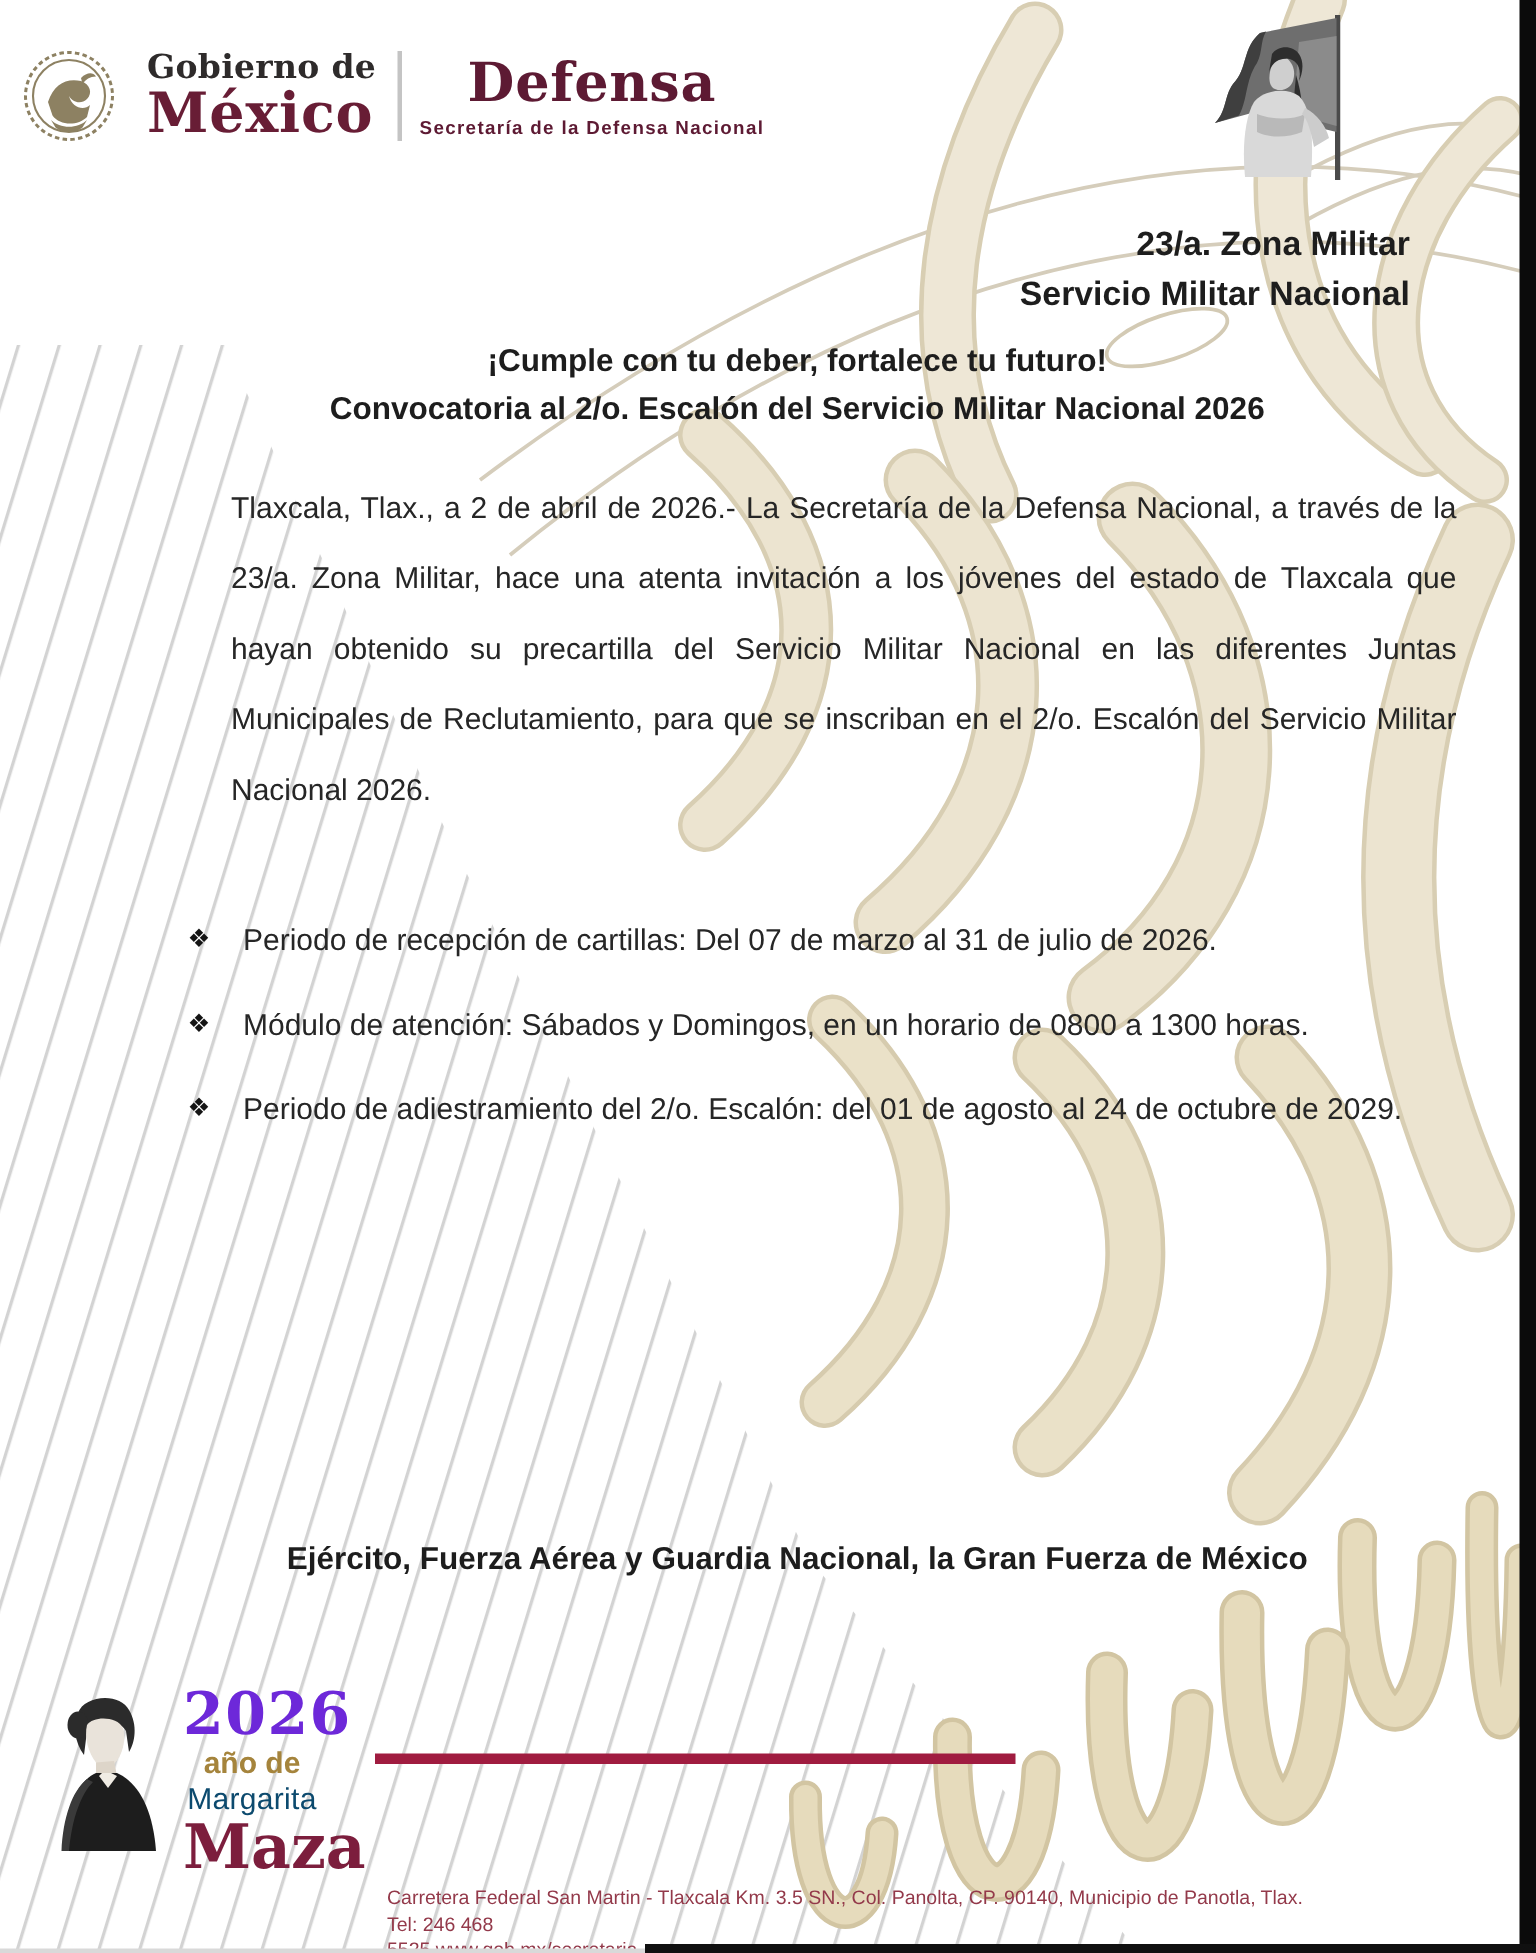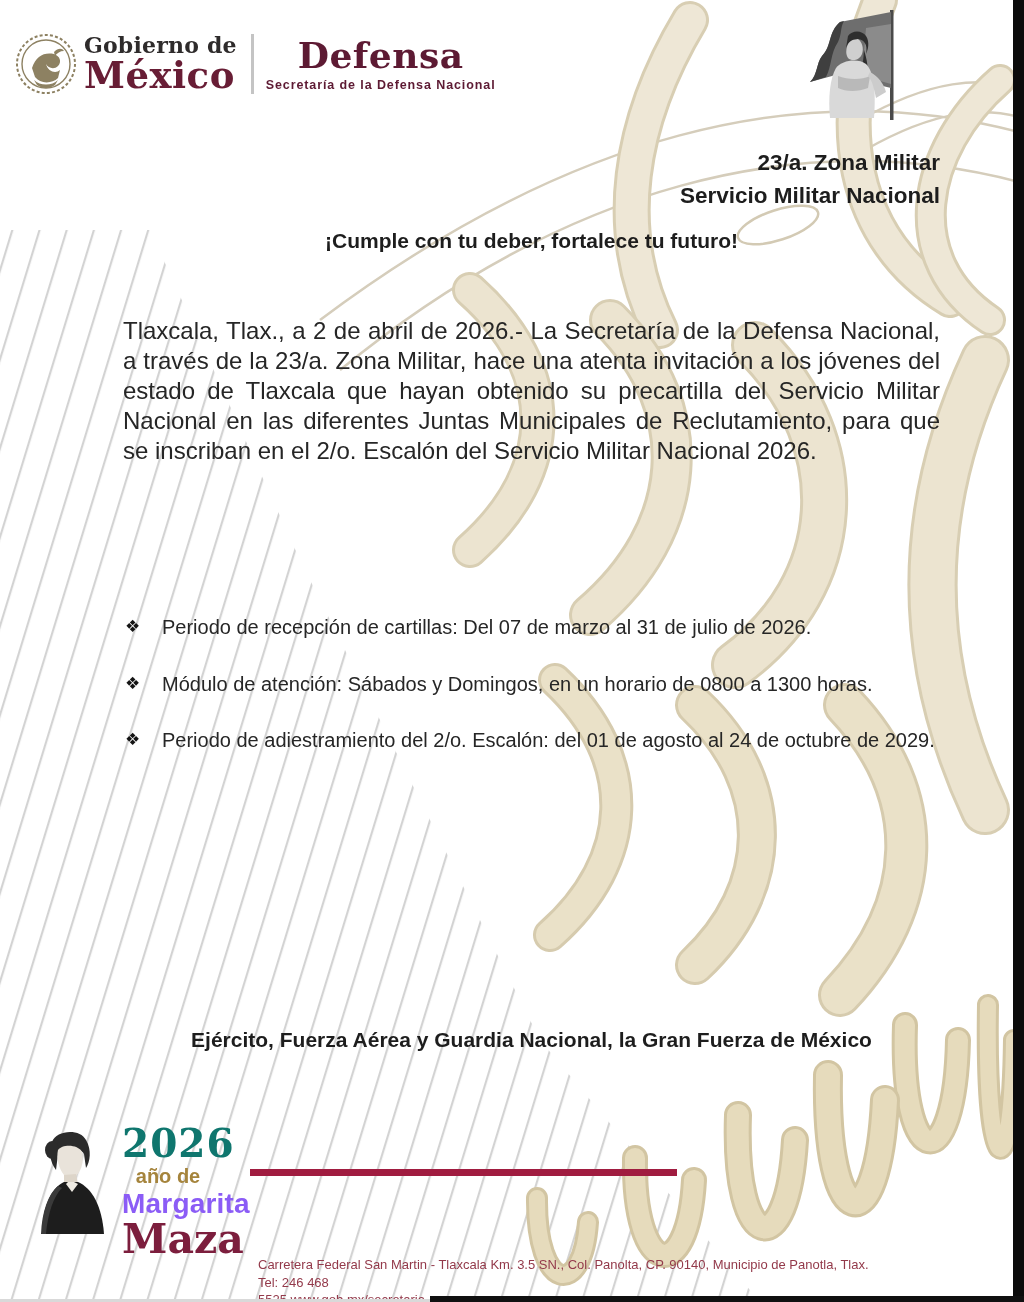--- a/index.html
+++ b/index.html
@@ -10,57 +10,57 @@
     overflow:hidden;
     font-family:"Liberation Sans",sans-serif;
     color:#262626;
   }
   .wm{position:absolute;left:0;top:0;z-index:0;}
   .layer{position:absolute;z-index:2;}
 
   
   .gov-logo{left:14px;top:28px;display:flex;align-items:center;}
   .seal{width:64px;height:72px;}
-  .gob-text{margin-left:6px;line-height:1;}
+  .gob-text{margin-left:20px;line-height:1;}
   .gob-line1{font-family:"DejaVu Serif",serif;font-weight:bold;font-size:22px;color:#2e2b2b;letter-spacing:.2px;}
   .gob-line2{font-family:"DejaVu Serif",serif;font-weight:bold;font-size:37px;color:#681d35;margin-top:1px;letter-spacing:.5px;}
   .logo-div{width:3px;height:60px;background:#c4c4c4;margin:0 12px 0 14px;}
   .defensa-block{line-height:1;}
   .defensa-word{font-family:"DejaVu Serif",serif;font-weight:bold;font-size:36px;color:#5d1a33;letter-spacing:.5px;text-align:center;}
   .defensa-sub{font-size:12.5px;font-weight:bold;color:#5d1a33;letter-spacing:.9px;margin-top:6px;}
   .flagpic{left:788px;top:6px;}
 
   
   .content{left:123px;width:817px;}
   .unit-heading{top:146px;text-align:right;font-weight:bold;font-size:22.5px;line-height:33px;color:#1d1d1d;}
   .slogan{top:229px;text-align:center;font-weight:bold;font-size:21px;color:#1d1d1d;}
   .conv-title{top:261px;text-align:center;font-weight:bold;font-size:21px;color:#1d1d1d;}
-  .para{font-size:24px;line-height:30px;text-align:justify;}
+  .para{font-size:20px;line-height:47px;text-align:justify;margin-left:31px;}
   .p1{top:316px;}
   .p2{top:486px;}
   .p3{top:806px;}
   .p4{top:916px;}
   .just-full{text-align:justify;text-align-last:justify;}
   .bullet{font-size:20px;line-height:33px;text-align:justify;padding-left:39px;box-sizing:border-box;}
   .b1{top:611px;}
   .b2{top:668px;}
   .b3{top:724px;}
   .bullet .mark{
     position:absolute;left:2px;top:7px;
     font-family:"DejaVu Sans",sans-serif;font-size:17px;color:#141414;line-height:1;
   }
   .closing{top:1028px;text-align:center;font-weight:bold;font-size:21px;color:#1d1d1d;}
 
   
   .maza-logo{left:28px;top:1124px;display:flex;}
   .maza-portrait{width:88px;height:110px;}
   .maza-text{margin-left:6px;line-height:1;text-align:center;width:92px;}
-  .maza-year{font-family:"DejaVu Serif",serif;font-weight:bold;font-size:39px;color:#0f766e;letter-spacing:1px;}
+  .maza-year{font-family:"DejaVu Serif",serif;font-weight:bold;font-size:39px;color:#6d28d9;letter-spacing:1px;}
   .maza-sub{font-weight:bold;font-size:20px;color:#a5843c;margin-top:3px;}
-  .maza-name1{font-weight:bold;font-size:28px;color:#8b5cf6;margin-top:4px;letter-spacing:.2px;}
+  .maza-name1{font-weight:normal;font-size:20px;color:#0c4a6e;margin-top:4px;letter-spacing:.2px;}
   .maza-name2{font-family:"DejaVu Serif",serif;font-weight:bold;font-size:41px;color:#7c1e3d;margin-top:1px;}
   .footer-rule{left:250px;top:1169px;width:427px;height:7px;background:#a01c40;}
   .footer-address{left:258px;top:1256px;width:630px;font-size:13px;line-height:17.5px;color:#93394a;}
 
   
   .edge-right{position:absolute;right:0;top:0;width:11px;height:1302px;background:#0b0b0b;z-index:5;}
   .edge-bottom{position:absolute;left:430px;top:1296px;width:594px;height:6px;background:#101010;z-index:5;}
   .edge-bottom-left{position:absolute;left:0;top:1299px;width:430px;height:3px;background:#d9d9d9;z-index:5;}
 </style>
 </head>
@@ -170,20 +170,21 @@
     <path d="M 50 70 C 60 74 74 74 82 70 L 80 82 C 70 86 58 86 50 82 Z" fill="#b9b9b9"></path>
     <path d="M 82 66 C 90 70 96 78 98 86 L 88 92 C 86 82 84 74 80 70 Z" fill="#cccccc"></path>
   </svg>
 
   <div class="layer content unit-heading">
     <div>23/a. Zona Militar</div>
     <div>Servicio Militar Nacional</div>
   </div>
 
   <div class="layer content slogan">¡Cumple con tu deber, fortalece tu futuro!</div>
+  <div class="layer content conv-title">Convocatoria al 2/o. Escalón del Servicio Militar Nacional 2026</div>
 
   <div class="layer content para p1">Tlaxcala, Tlax., a 2 de abril de 2026.- La Secretaría de la Defensa Nacional, a través de la 23/a. Zona Militar, hace una atenta invitación a los jóvenes del estado de Tlaxcala que hayan obtenido su precartilla del Servicio Militar Nacional en las diferentes Juntas Municipales de Reclutamiento, para que se inscriban en el 2/o. Escalón del Servicio Militar Nacional 2026.</div>
 
   <div class="layer content bullet b1">
     <span class="mark">❖</span>
     <span>Periodo de recepción de cartillas: Del 07 de marzo al 31 de julio de 2026.</span>
   </div>
   <div class="layer content bullet b2">
     <span class="mark">❖</span>
     <span>Módulo de atención: Sábados y Domingos, en un horario de 0800 a 1300 horas.</span>

